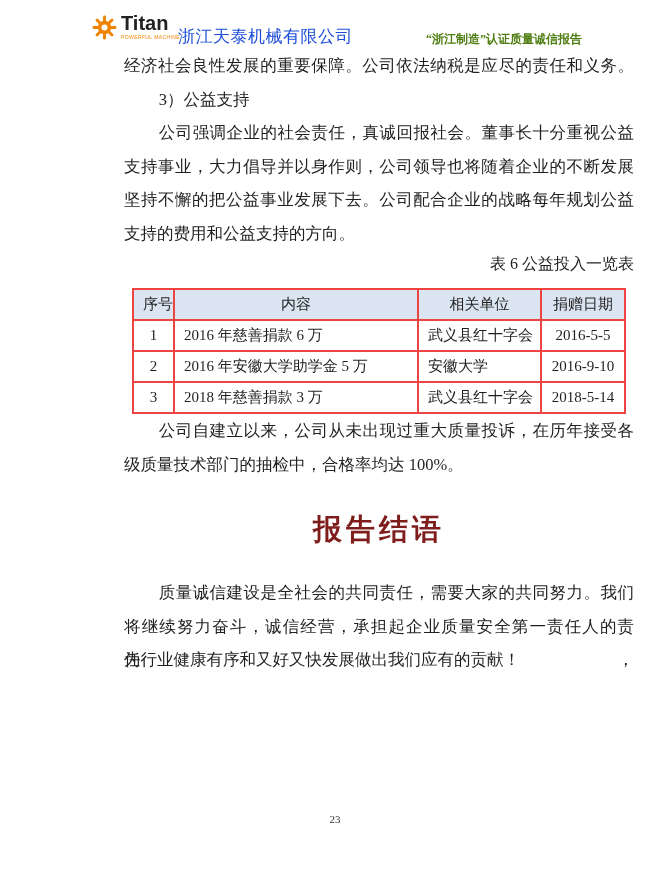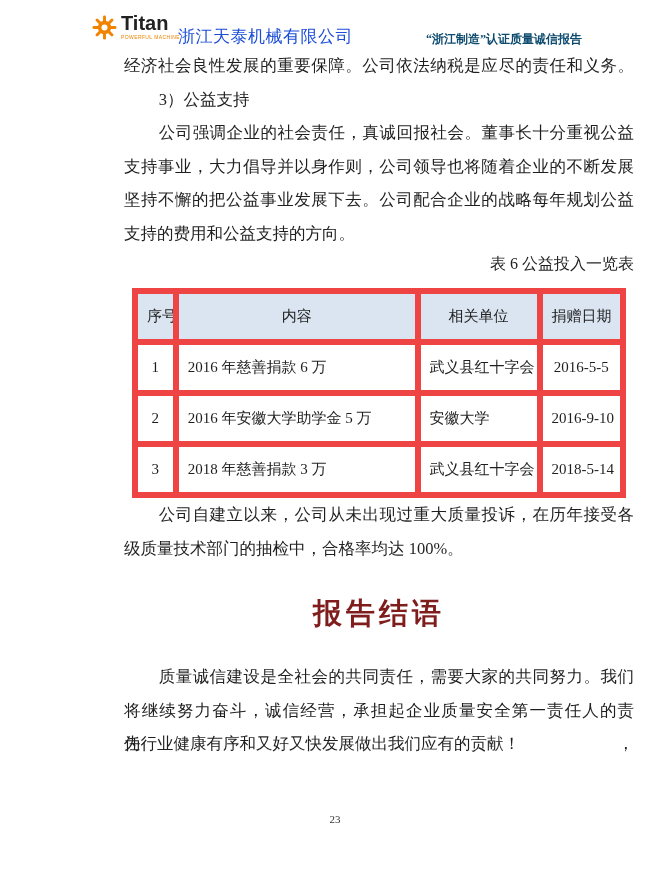--- a/index.html
+++ b/index.html
@@ -21,37 +21,37 @@
   .tagline {
     font-family:"Liberation Sans", sans-serif; font-size:5px; line-height:6px;
     color:#f08300; letter-spacing:0.4px; margin-top:1px; white-space:nowrap;
   }
   .company {
     position:absolute; left:178px; top:27px;
     font-size:17px; line-height:20px; color:#1d4ed8; letter-spacing:0.5px; white-space:nowrap;
   }
   .report-label {
     position:absolute; right:88px; top:31px;
-    font-size:12px; font-weight:bold; color:#0c4a6e; white-space:nowrap;
+    font-size:12px; font-weight:bold; color:#4d7c0f; white-space:nowrap;
   }
 
   
   .main { position:absolute; top:49px; left:80px; width:510px;margin-left:44px; }
   .line { font-size:16.5px; height:33.5px; line-height:33.5px; }
   .jl   { text-align:justify; text-align-last:justify; }
   .ind  { text-indent:2.1em; }
   .caption { font-size:16px; height:26px; line-height:26px; text-align:right; margin-top:1px; }
 
   
   table.donation {
     border-collapse:collapse; margin:11px 0 0 8px; width:494px;
     border:2px solid #000; font-size:15px; table-layout:fixed;
   }
   table.donation th, table.donation td {
-    border:6px solid #ef4444; height:29px; padding:8px 9px; overflow:hidden; white-space:nowrap;
+    border:2px solid #ef4444; height:29px; padding:0 9px; overflow:hidden; white-space:nowrap;
   }
   table.donation th { background:#dbe5f1; font-weight:normal; text-align:center; }
   td.c { text-align:center; }
   td.l { text-align:left; }
   .col-no { width:40px; }
   .col-content { width:238px; }
   .col-org { width:120px; }
   .col-date { width:82px; }
 
   .after-table { margin-top:7px; }

